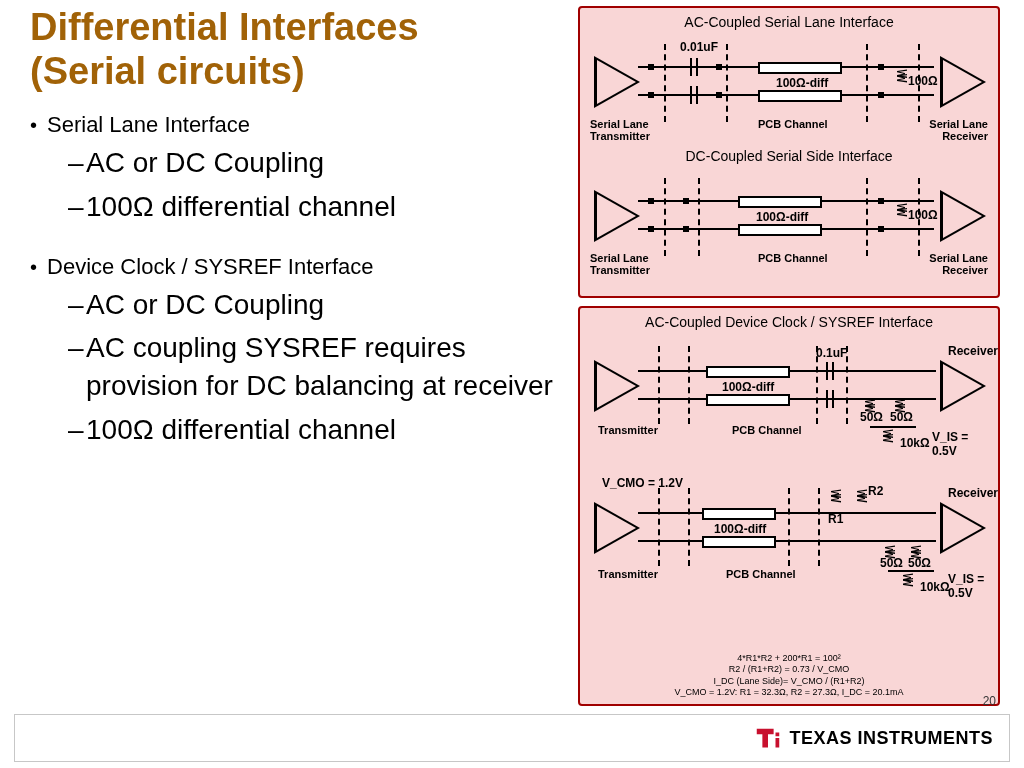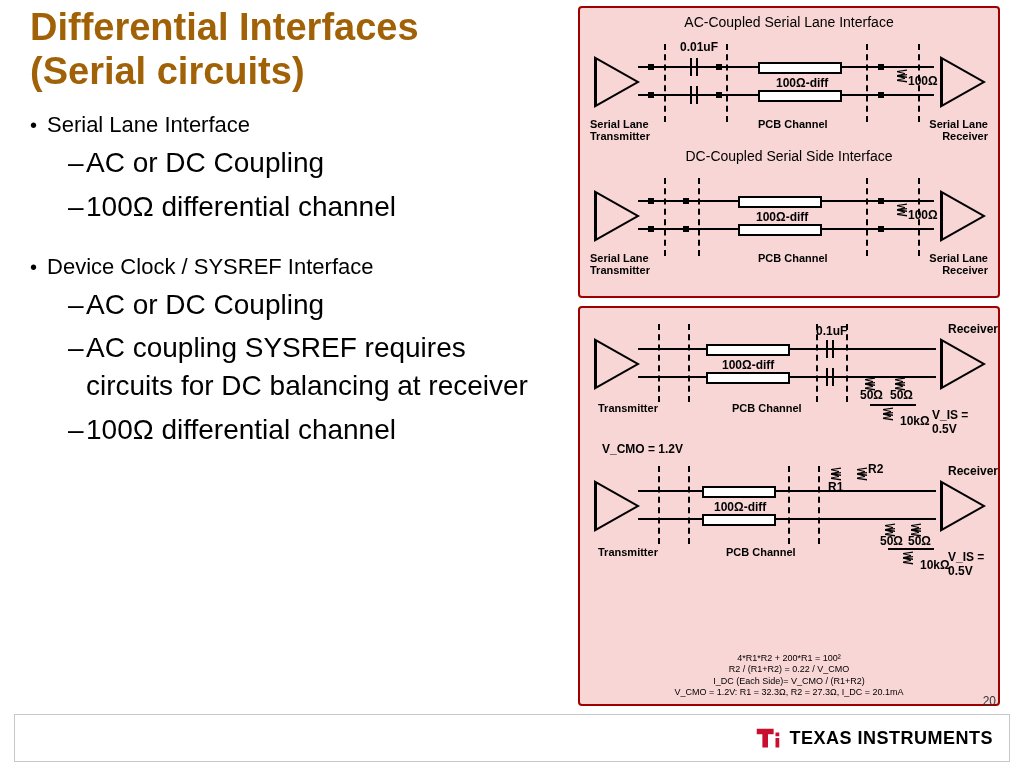--- a/index.html
+++ b/index.html
@@ -52,21 +52,21 @@
   <ul class="top">
     <li><span>Serial Lane Interface</span>
       <ul class="sub">
         <li>AC or DC Coupling</li>
         <li>100Ω differential channel</li>
       </ul>
     </li>
     <li style="margin-top:28px;"><span>Device Clock / SYSREF Interface</span>
       <ul class="sub">
         <li>AC or DC Coupling</li>
-        <li>AC coupling SYSREF requires circuits for DC balancing at receiver</li>
+        <li>AC coupling SYSREF requires provision for DC balancing at receiver</li>
         <li>100Ω differential channel</li>
       </ul>
     </li>
   </ul>
 </div>
 
 <div class="figbox fig1">
   <div class="figtitle">AC-Coupled Serial Lane Interface</div>
   <div class="sub-diagram" style="height:110px;">
     <div class="triangle-tx" style="left:6px; top:24px;"></div>
@@ -117,20 +117,21 @@
         <div class="node" style="left:95px; top:60px;"></div>
     <div class="node" style="left:290px; top:32px;"></div>
         <div class="node" style="left:290px; top:60px;"></div>
     <div class="med-label" style="left:2px; top:86px; width:80px;">Serial Lane Transmitter</div>
     <div class="med-label" style="left:170px; top:86px;">PCB Channel</div>
     <div class="med-label" style="left:330px; top:86px; width:70px; text-align:right;">Serial Lane Receiver</div>
   </div>
 </div>
 
 <div class="figbox fig2">
+  <div class="figtitle">AC-Coupled Device Clock / SYSREF Interface</div>
   <div class="sub-diagram" style="height:130px;">
     <div class="triangle-tx" style="left:6px; top:28px;"></div>
     <div class="triangle-rx" style="left:352px; top:28px;"></div>
     <div class="wire" style="left:50px; top:38px; width:298px;"></div>
     <div class="wire" style="left:50px; top:66px; width:298px;"></div>
     <div class="dash" style="left:70px; top:14px;"></div>
         <div class="dash" style="left:100px; top:14px;"></div>
     <div class="dash" style="left:228px; top:14px;"></div>
         <div class="dash" style="left:258px; top:14px;"></div>
     <div class="resbox" style="left:118px; top:34px; width:80px;"></div>
@@ -157,42 +158,42 @@
     <div class="triangle-rx" style="left:352px; top:38px;"></div>
     <div class="wire" style="left:50px; top:48px; width:298px;"></div>
     <div class="wire" style="left:50px; top:76px; width:298px;"></div>
     <div class="dash" style="left:70px; top:24px;"></div>
         <div class="dash" style="left:100px; top:24px;"></div>
     <div class="dash" style="left:200px; top:24px;"></div>
         <div class="dash" style="left:230px; top:24px;"></div>
     <div class="resbox" style="left:114px; top:44px; width:70px;"></div>
     <div class="resbox" style="left:114px; top:72px; width:70px;"></div>
     <div class="small-label" style="left:126px; top:58px;">100Ω-diff</div>
-    <div class="small-label" style="left:14px; top:0;">V_CMO = 1.2V</div>
+    <div class="small-label" style="left:14px; top:12px;">V_CMO = 1.2V</div>
     <div class="zigzag" style="left:244px; top:26px; transform:rotate(90deg);">WW</div>
     <div class="zigzag" style="left:270px; top:26px; transform:rotate(90deg);">WW</div>
-    <div class="small-label" style="left:240px; top:38px;">R1</div>
+    <div class="small-label" style="left:240px; top:48px;">R1</div>
     <div class="small-label" style="left:280px; top:20px;">R2</div>
     <div class="zigzag" style="left:298px; top:82px; transform:rotate(90deg);">WW</div>
     <div class="zigzag" style="left:324px; top:82px; transform:rotate(90deg);">WW</div>
     <div class="small-label" style="left:292px; top:92px;">50Ω</div>
     <div class="small-label" style="left:320px; top:92px;">50Ω</div>
     <div class="wire" style="left:300px; top:106px; width:46px;"></div>
     <div class="zigzag" style="left:316px; top:110px; transform:rotate(90deg);">WW</div>
     <div class="small-label" style="left:332px; top:116px;">10kΩ</div>
     <div class="small-label" style="left:360px; top:108px;">V_IS = 0.5V</div>
     <div class="small-label" style="left:360px; top:22px;">Receiver</div>
     <div class="med-label" style="left:10px; top:104px;">Transmitter</div>
     <div class="med-label" style="left:138px; top:104px;">PCB Channel</div>
   </div>
 
   <div class="eqns" style="bottom:6px; left:0;">
     <div>4*R1*R2 + 200*R1 = 100²</div>
-    <div>R2 / (R1+R2) = 0.22 / V_CMO</div>
-    <div>I_DC (Each Side)= V_CMO / (R1+R2)</div>
+    <div>R2 / (R1+R2) = 0.73 / V_CMO</div>
+    <div>I_DC (Lane Side)= V_CMO / (R1+R2)</div>
     <div>V_CMO = 1.2V: R1 = 32.3Ω, R2 = 27.3Ω, I_DC = 20.1mA</div>
   </div>
 </div>
 
 <div class="pagenum">20</div>
 
 <div class="footer">
   <div class="ti-logo">
     <div class="ti-mark">
       <svg viewBox="0 0 32 32">

